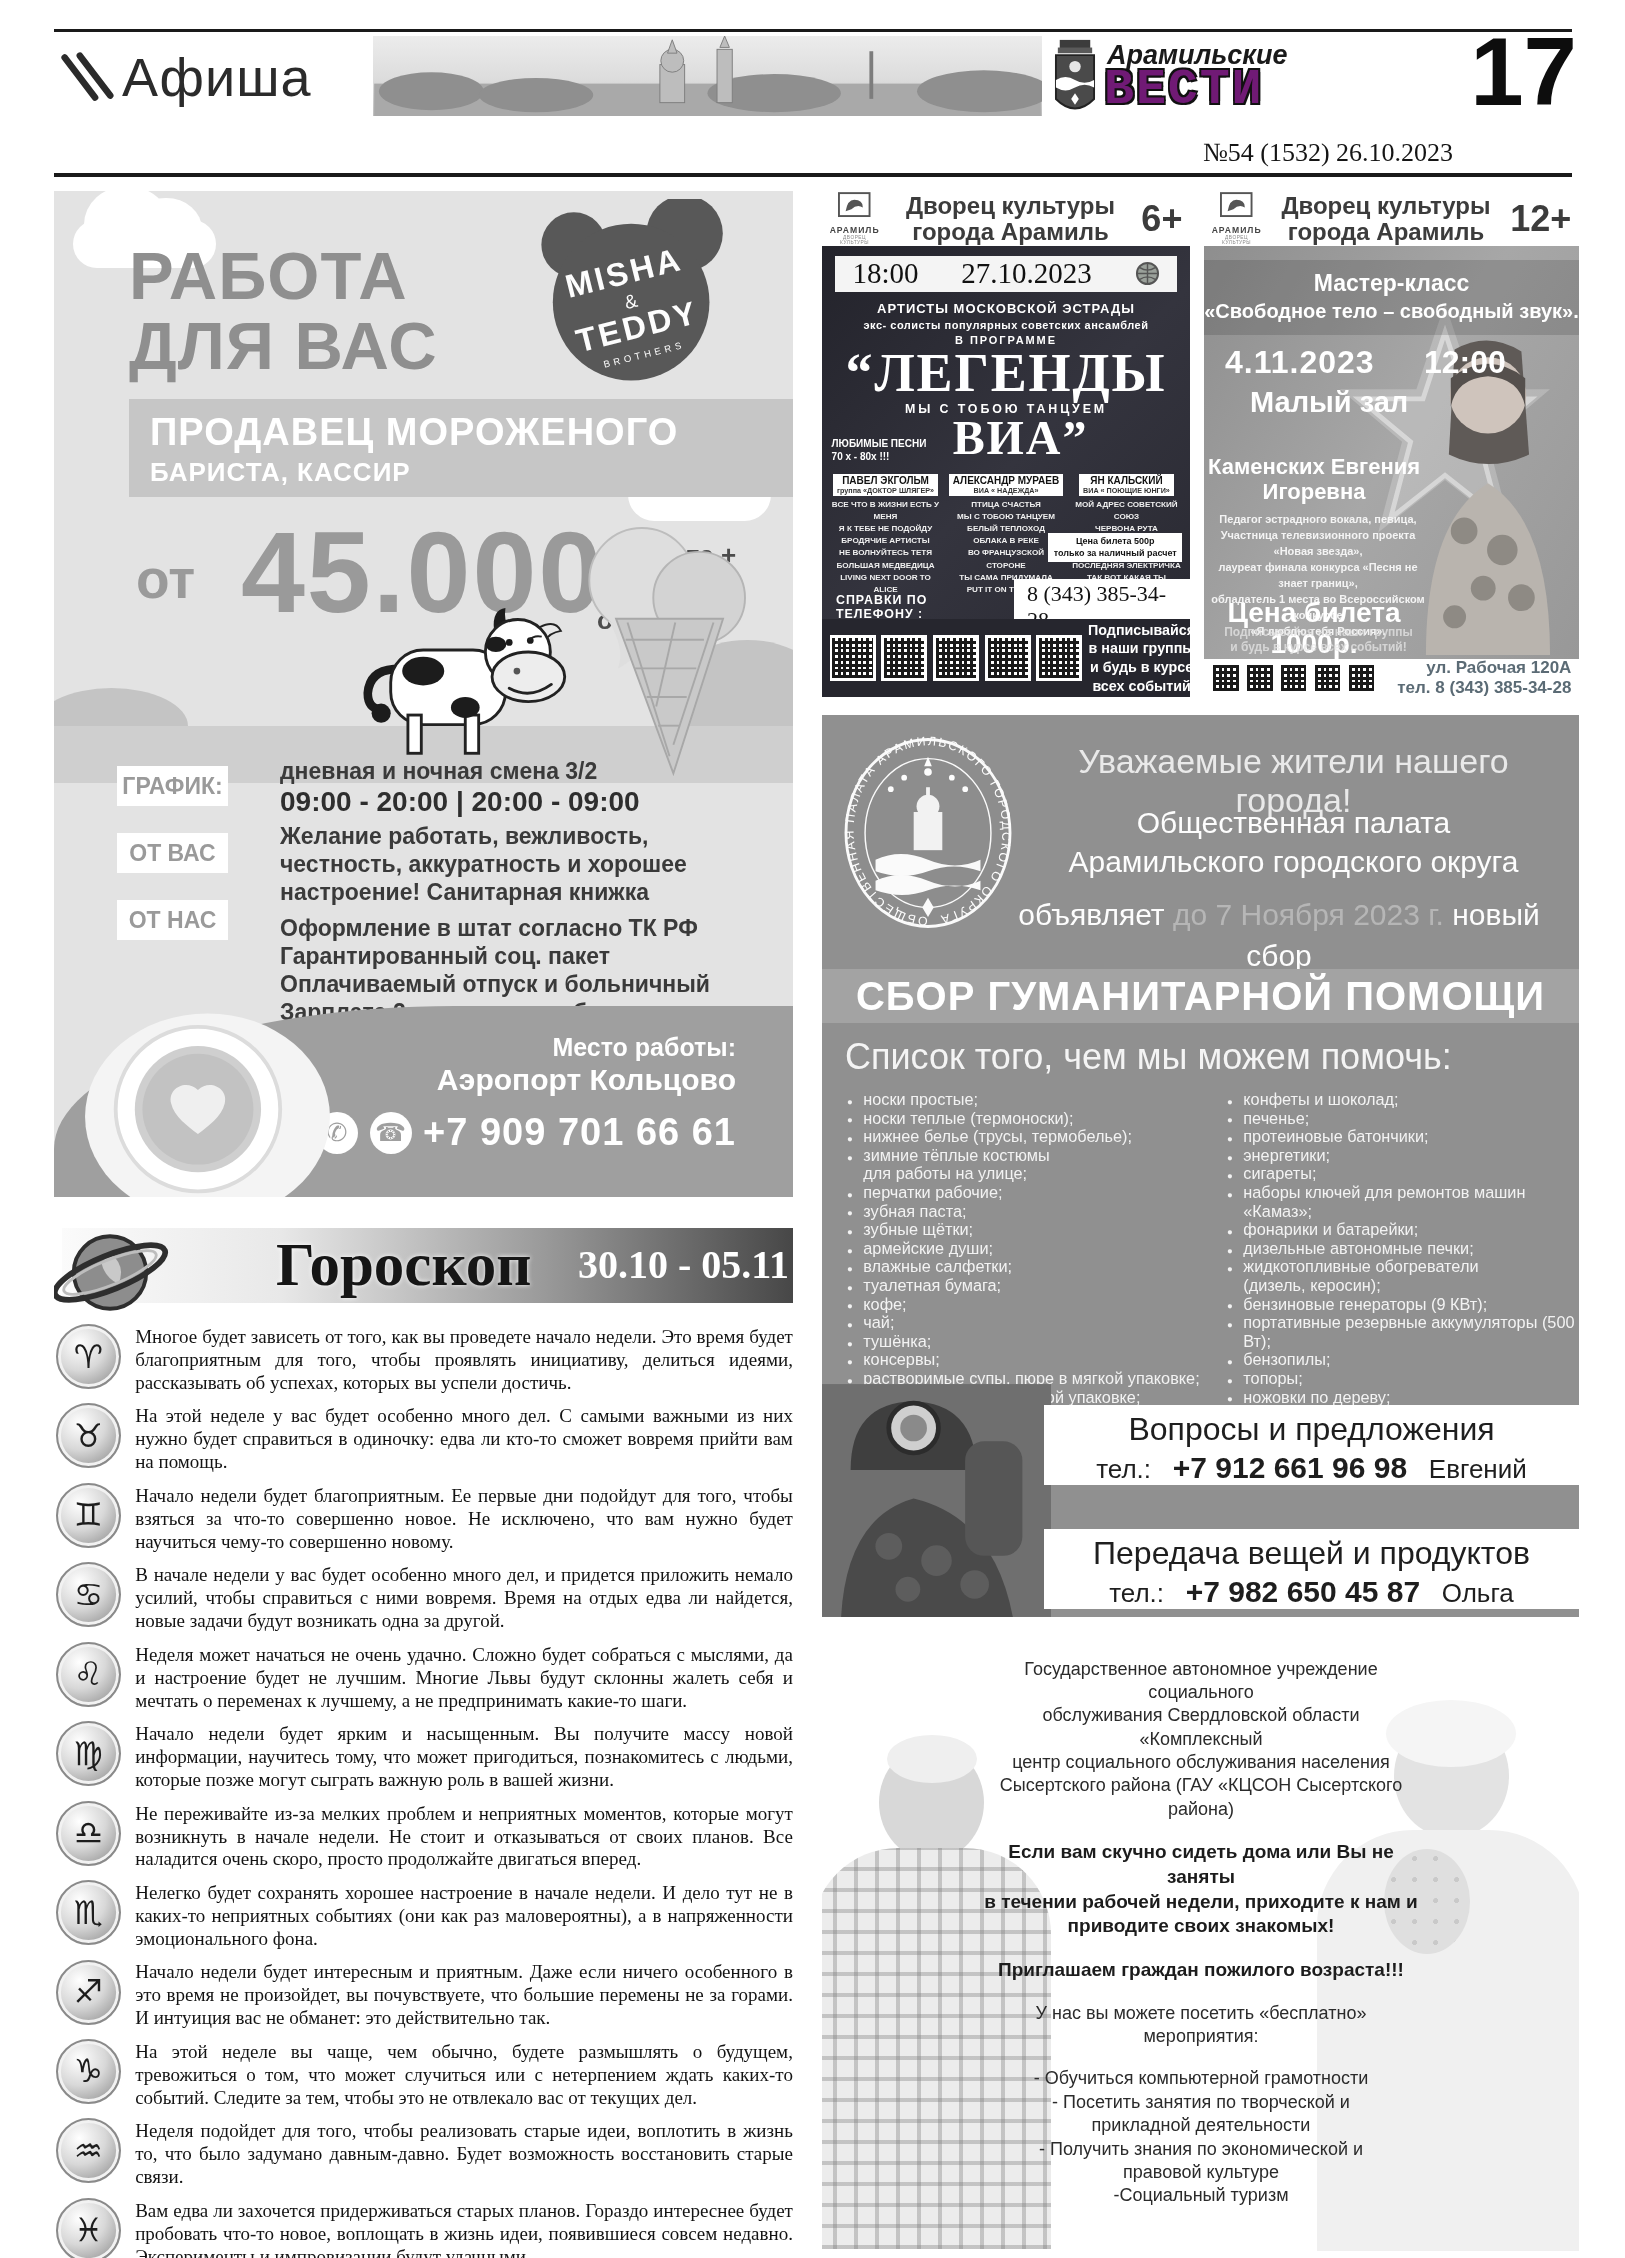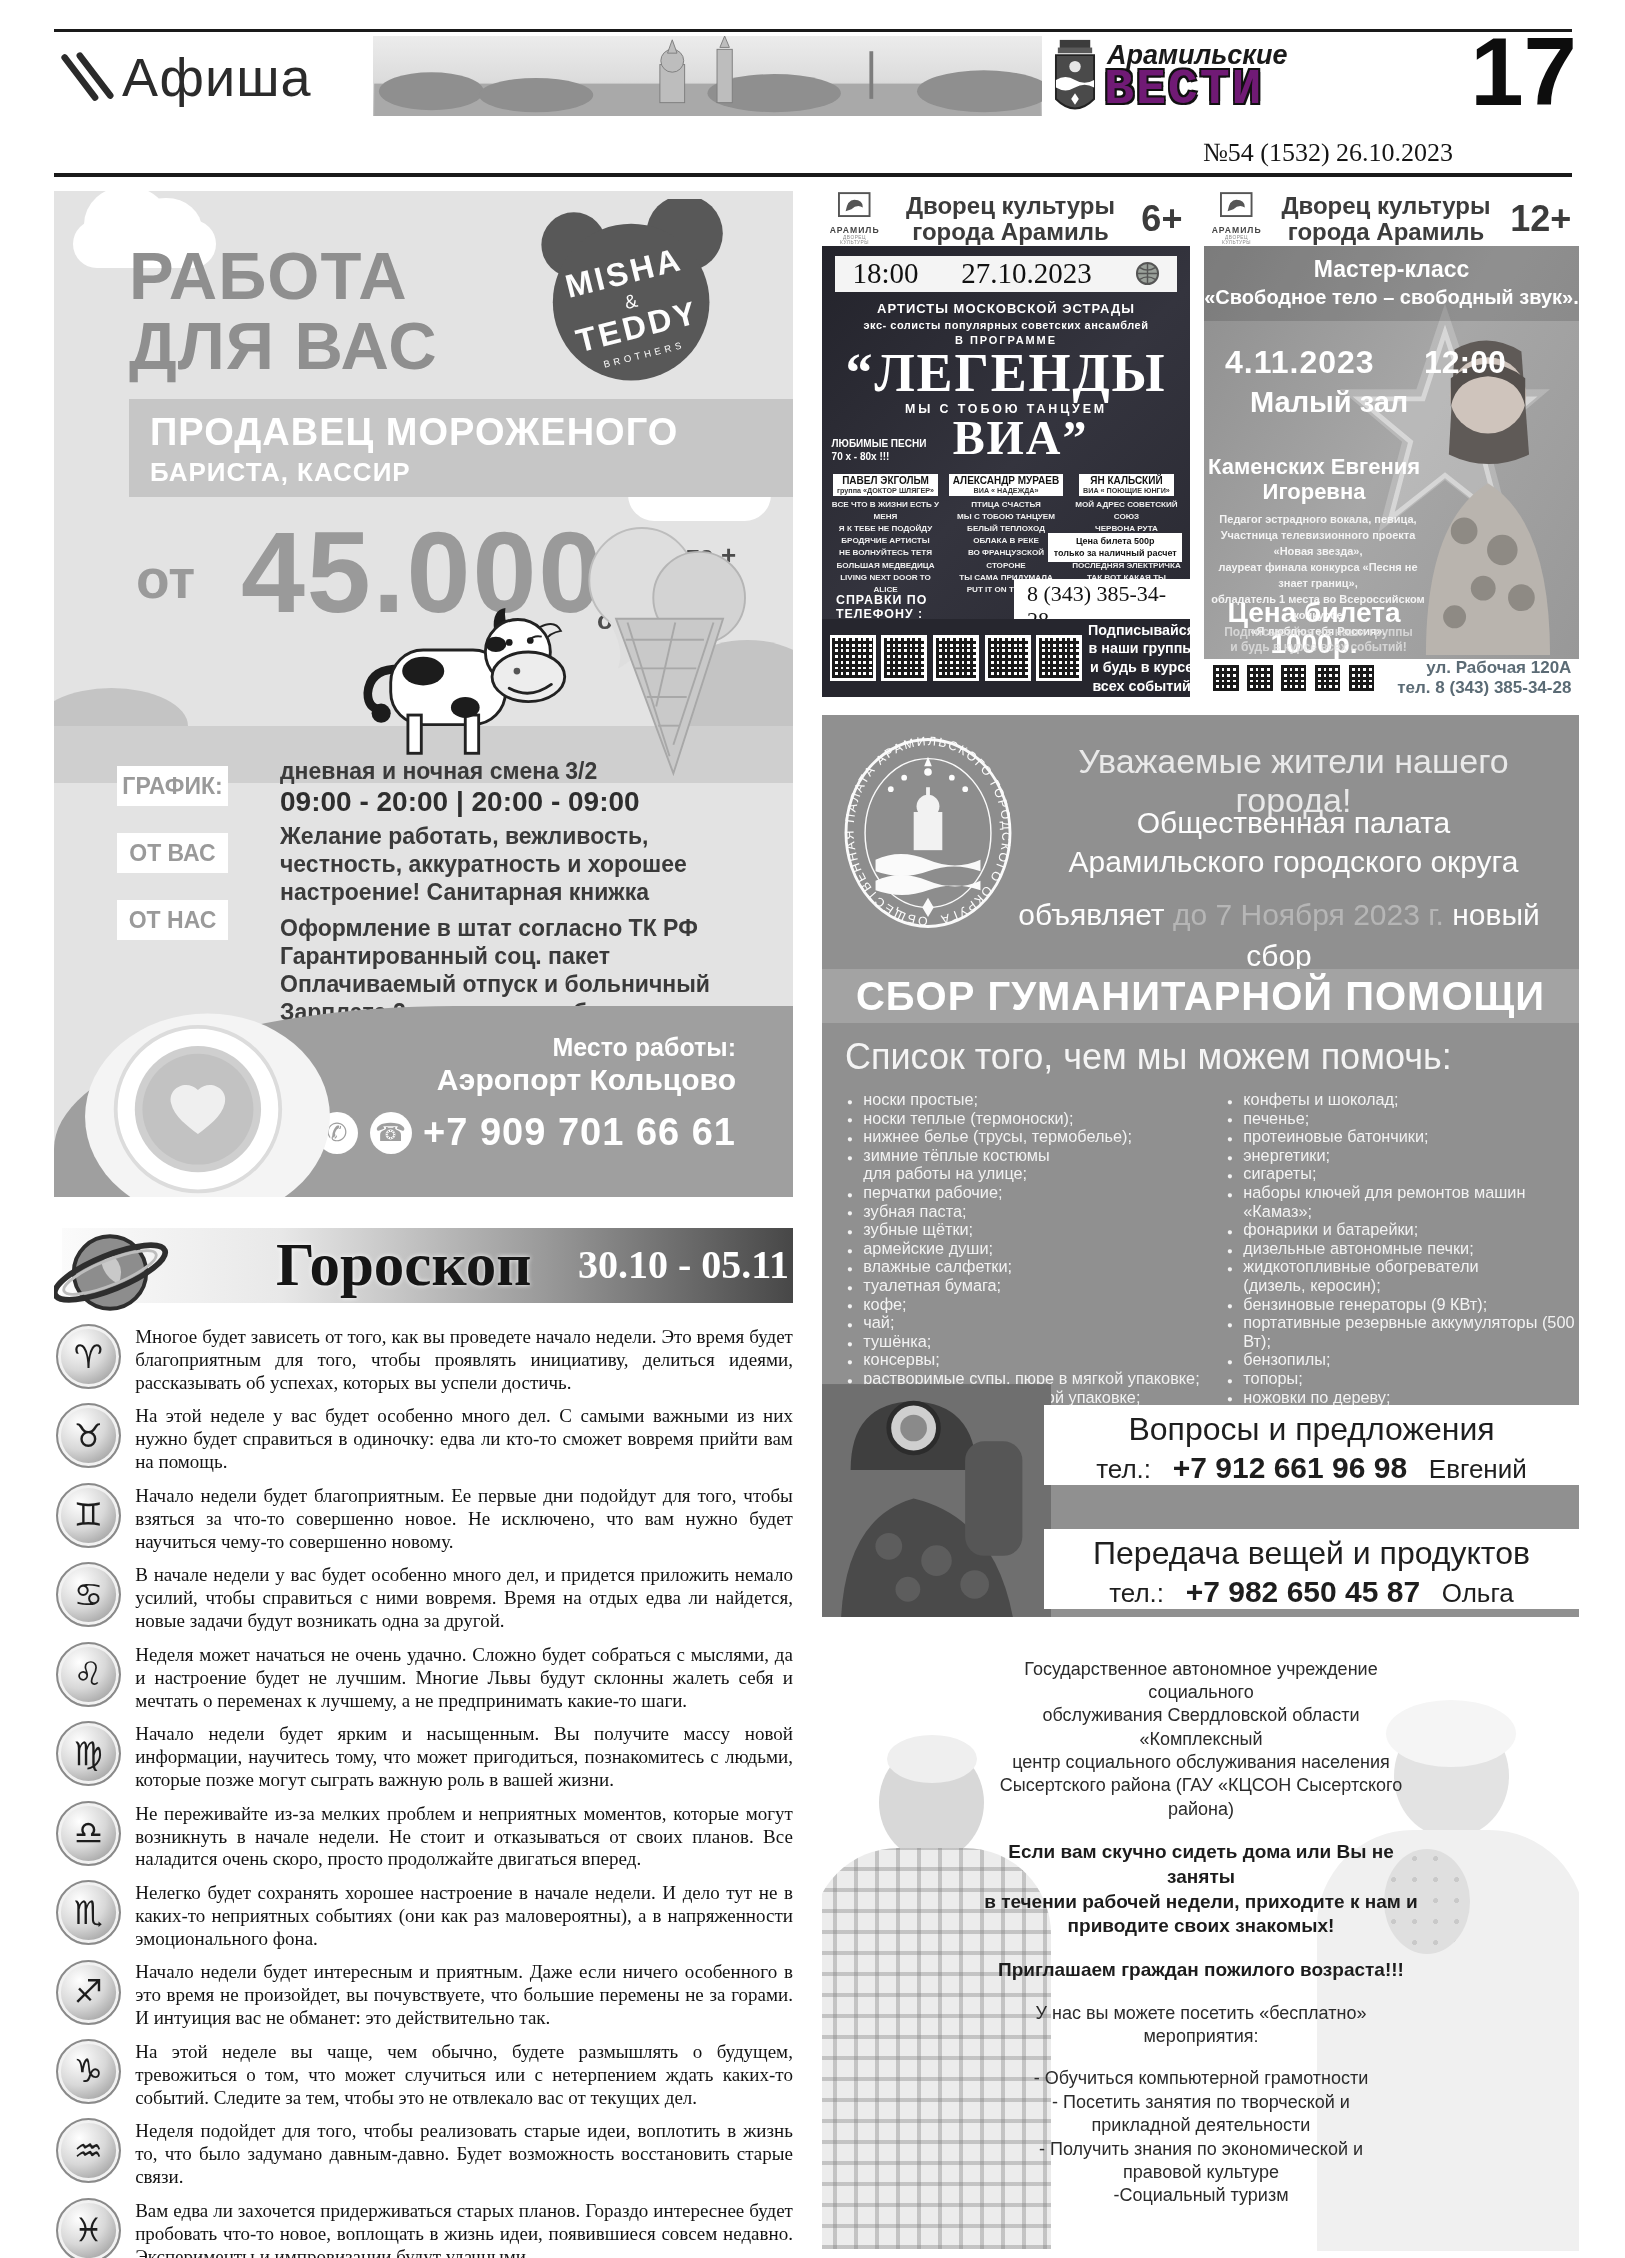--- a/index.html
+++ b/index.html
@@ -105,21 +105,21 @@
   .pa-foot{position:absolute;left:0;top:428px;width:368px;height:78px;background:#26262e;display:flex;
      align-items:center;gap:5.7px;padding:0 7.6px;box-sizing:border-box;}
   .qr{background:#fff;padding:2.9px;width:46px;height:46px;box-sizing:border-box;flex:0 0 auto;}
   .qr i{display:block;width:100%;height:100%;
      background:repeating-linear-gradient(0deg,#1a1a1a 0 2.9px,transparent 2.9px 5.7px),
                 repeating-linear-gradient(90deg,#1a1a1a 0 2.9px,#fff 2.9px 5.7px);}
   .pa-sub{color:#fff;font-weight:800;font-size:14.3px;line-height:1.3;text-align:center;flex:1;}
 
   .pb-body{position:absolute;left:0;top:55px;width:375px;height:413px;overflow:hidden;color:#fff;
      background:linear-gradient(120deg,#8e8e8e 0%,#a7a7a7 50%,#989898 100%);}
-  .pb-titlebar{position:absolute;left:0;top:0;right:0;padding:9.6px 0 11.5px;background:rgba(40,40,40,.18);text-align:center;}
+  .pb-titlebar{position:absolute;left:0;top:14px;right:0;padding:9.6px 0 11.5px;background:rgba(40,40,40,.18);text-align:center;}
   .pb-mk1{font-size:23px;font-weight:800;}
   .pb-mk2{font-size:20px;font-weight:800;margin-top:3.8px;}
   .pb-date{position:absolute;left:21px;top:98px;font-size:32px;font-weight:800;letter-spacing:1px;}
   .pb-time{position:absolute;left:220px;top:98px;font-size:32px;font-weight:800;}
   .pb-hall{position:absolute;left:46px;top:140px;font-size:29px;font-weight:800;}
   .pb-artist{position:absolute;left:0px;top:208px;width:220px;text-align:center;font-size:22px;font-weight:800;line-height:1.15;}
   .pb-desc{position:absolute;left:0px;top:266px;width:228px;text-align:center;font-size:11px;line-height:1.45;font-weight:bold;color:#f4f4f4;}
   .pb-price{position:absolute;left:0px;top:352px;width:220px;text-align:center;font-size:28px;font-weight:800;line-height:1.1;}
   .pb-note{position:absolute;left:0px;bottom:3.8px;width:229px;text-align:center;font-size:12px;font-weight:bold;color:#e7e7e7;opacity:.75;line-height:1.25;}
   .pb-foot{position:absolute;left:0;top:468px;width:375px;height:38px;background:#fff;display:flex;align-items:center;

